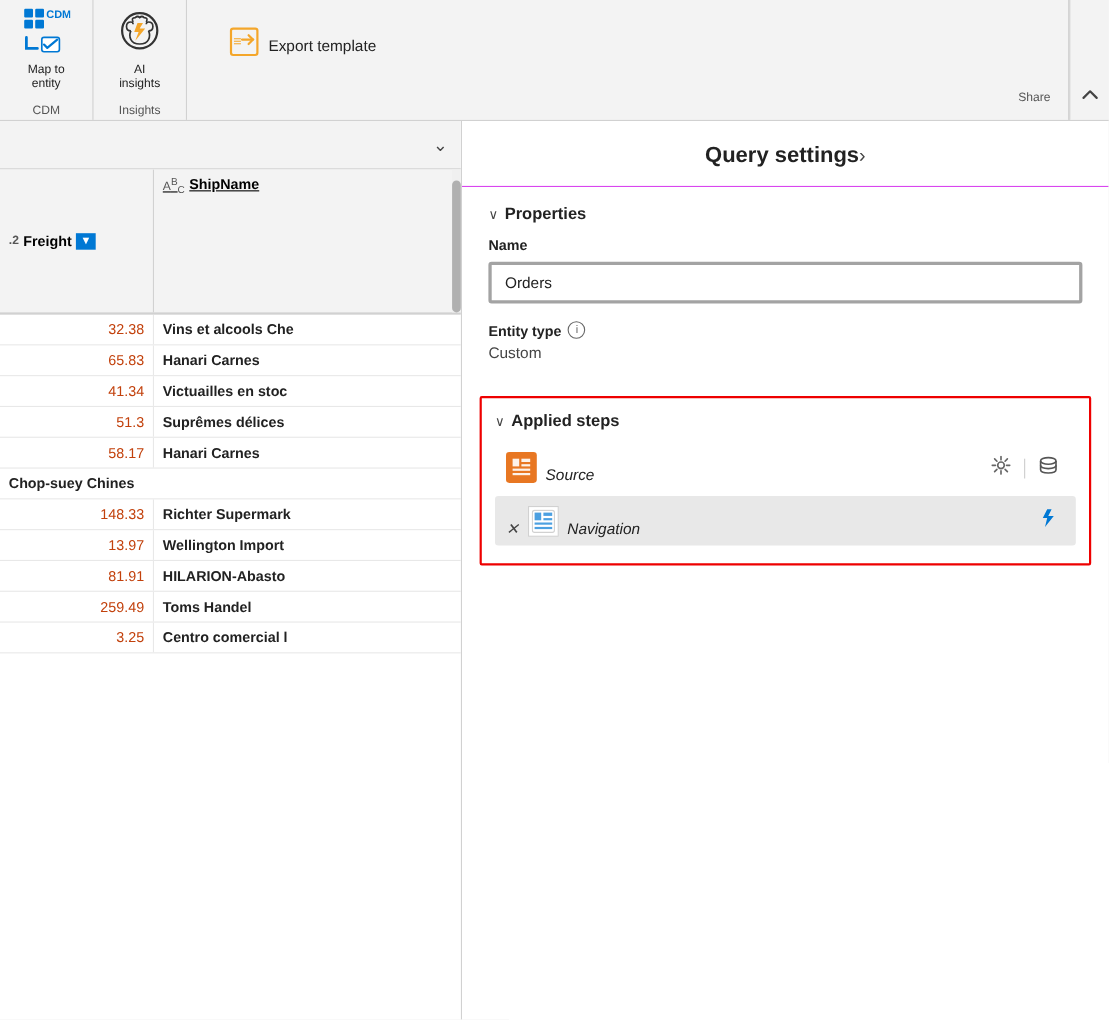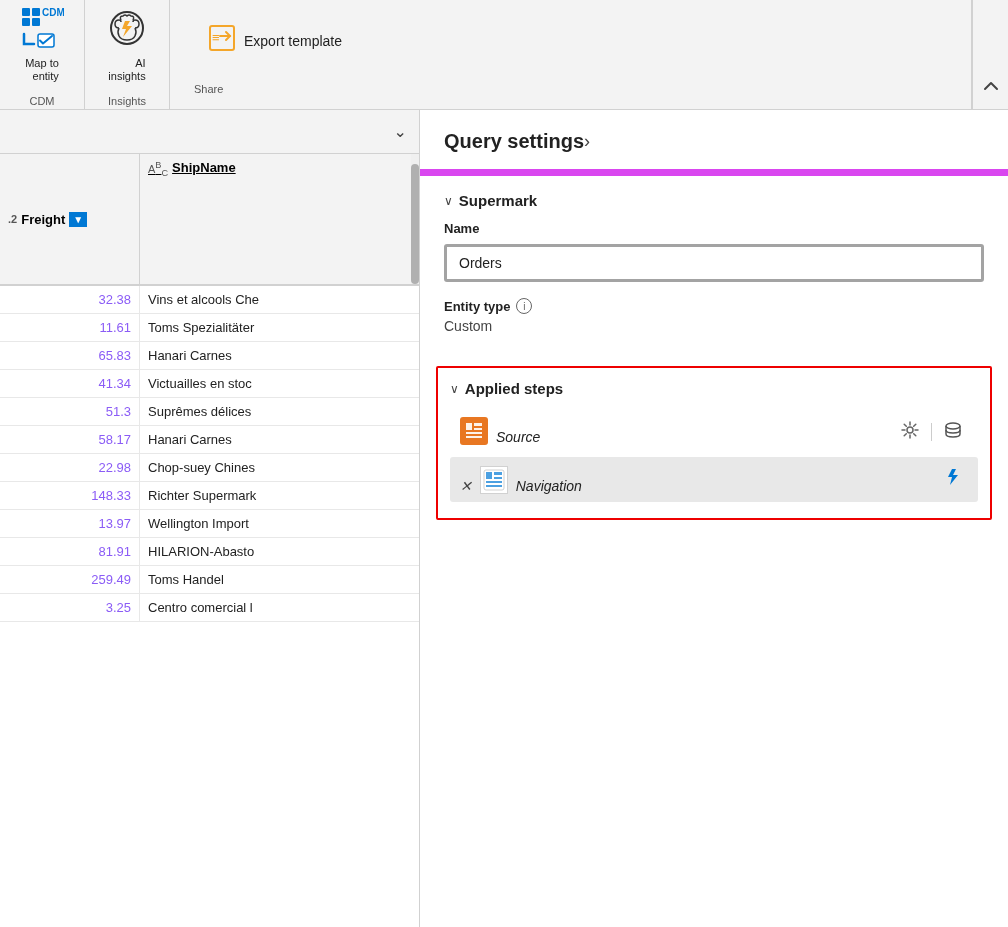--- a/index.html
+++ b/index.html
@@ -46,21 +46,21 @@
       border-radius: 3px;
     }
     .toolbar-btn-icon {
       font-size: 28px;
       line-height: 1;
       margin-bottom: 2px;
     }
     .toolbar-btn-label {
       font-size: 11px;
       color: #222;
-      text-align: right;
+      text-align: center;
       line-height: 1.2;
     }
     .export-btn {
       display: flex;
       align-items: center;
       gap: 8px;
       padding: 8px 14px;
       cursor: pointer;
       border-radius: 3px;
       font-size: 14px;
@@ -164,47 +164,48 @@
       display: flex;
       border-bottom: 1px solid #e8e8e8;
     }
     .cell-freight {
       width: 140px;
       min-width: 140px;
       padding: 6px 8px;
       font-size: 13px;
       text-align: right;
       border-right: 1px solid #e8e8e8;
-      color: #8b5cf6;
+      color: #c2410c;
     }
     .cell-shipname {
       flex: 1;
       padding: 6px 8px;
       font-size: 13px;
       color: #222;
       white-space: nowrap;
       overflow: hidden;
       text-overflow: ellipsis;
+      font-weight: bold;
     }
 
     
     .right-panel {
       flex: 1;
       background: white;
       padding: 0;
       display: flex;
       flex-direction: column;
       overflow-y: auto;
     }
     .query-settings-header {
       display: flex;
       align-items: center;
-      justify-content: flex-start;
+      justify-content: center;
       padding: 20px 24px 16px 24px;
-      border-bottom: 7px solid #d946ef;
+      border-bottom: 1px solid #d946ef;
     }
     .query-settings-title {
       font-size: 20px;
       font-weight: 600;
       color: #222;
     }
     .expand-icon {
       font-size: 18px;
       color: #444;
       cursor: pointer;
@@ -395,21 +396,21 @@
           <svg width="28" height="28" viewBox="0 0 28 28">
             <rect x="2" y="2" width="24" height="24" rx="2" fill="none" stroke="#f4a62a" stroke-width="2"></rect>
             <text x="4" y="18" font-size="13" fill="#f4a62a" font-weight="bold">≡</text>
             <path d="M18 8 L22 12 L18 16" stroke="#f4a62a" stroke-width="2" fill="none" stroke-linecap="round"></path>
             <path d="M12 12 L22 12" stroke="#f4a62a" stroke-width="2" stroke-linecap="round"></path>
           </svg>
         </span>
         <span style="font-size:14px; color:#222;">Export template</span>
       </div>
     </div>
-    <div style="padding: 0 0 6px 8px; font-size:11px; color:#555;">Share</div>
+    <div style="padding: 0 0 6px 8px; font-size:11px; color:#555;text-align:right;">Share</div>
   </div>
 
   <div class="collapse-btn">
     <svg width="20" height="20" viewBox="0 0 20 20">
       <path d="M4 12 L10 6 L16 12" stroke="#444" stroke-width="2" fill="none" stroke-linecap="round" stroke-linejoin="round"></path>
     </svg>
   </div>
 </div>
 
 <div class="main-content">
@@ -435,41 +436,36 @@
           <div style="width:8px; height:120px; background:#b0b0b0; border-radius:4px; margin-top:10px;"></div>
         </div>
       </div>
       <div class="table-body">
 
       <div class="table-row">
             <div class="cell-freight">32.38</div>
             <div class="cell-shipname">Vins et alcools Che</div>
           </div>
           <div class="table-row">
-            <div class="cell-freight">11.61</div>
-            <div class="cell-shipname">Toms Spezialitäter</div>
-          </div>
-          <div class="table-row">
             <div class="cell-freight">65.83</div>
             <div class="cell-shipname">Hanari Carnes</div>
           </div>
           <div class="table-row">
             <div class="cell-freight">41.34</div>
             <div class="cell-shipname">Victuailles en stoc</div>
           </div>
           <div class="table-row">
             <div class="cell-freight">51.3</div>
             <div class="cell-shipname">Suprêmes délices</div>
           </div>
           <div class="table-row">
             <div class="cell-freight">58.17</div>
             <div class="cell-shipname">Hanari Carnes</div>
           </div>
           <div class="table-row">
-            <div class="cell-freight">22.98</div>
             <div class="cell-shipname">Chop-suey Chines</div>
           </div>
           <div class="table-row">
             <div class="cell-freight">148.33</div>
             <div class="cell-shipname">Richter Supermark</div>
           </div>
           <div class="table-row">
             <div class="cell-freight">13.97</div>
             <div class="cell-shipname">Wellington Import</div>
           </div>
@@ -492,21 +488,21 @@
   <div class="right-panel">
 
     <div class="query-settings-header">
       <span class="query-settings-title">Query settings</span>
       <span class="expand-icon">›</span>
     </div>
 
     <div class="section">
       <div class="section-header">
         <span class="section-chevron">∨</span>
-        <span class="section-title">Supermark</span>
+        <span class="section-title">Properties</span>
       </div>
 
       <div class="field-label">Name</div>
       <input class="field-input" type="text" value="Orders" style="">
 
       <div class="entity-type-label-row">
         <span class="field-label" style="margin-bottom:0;">Entity type</span>
         <span class="info-icon">i</span>
       </div>
       <div class="entity-type-value">Custom</div>

